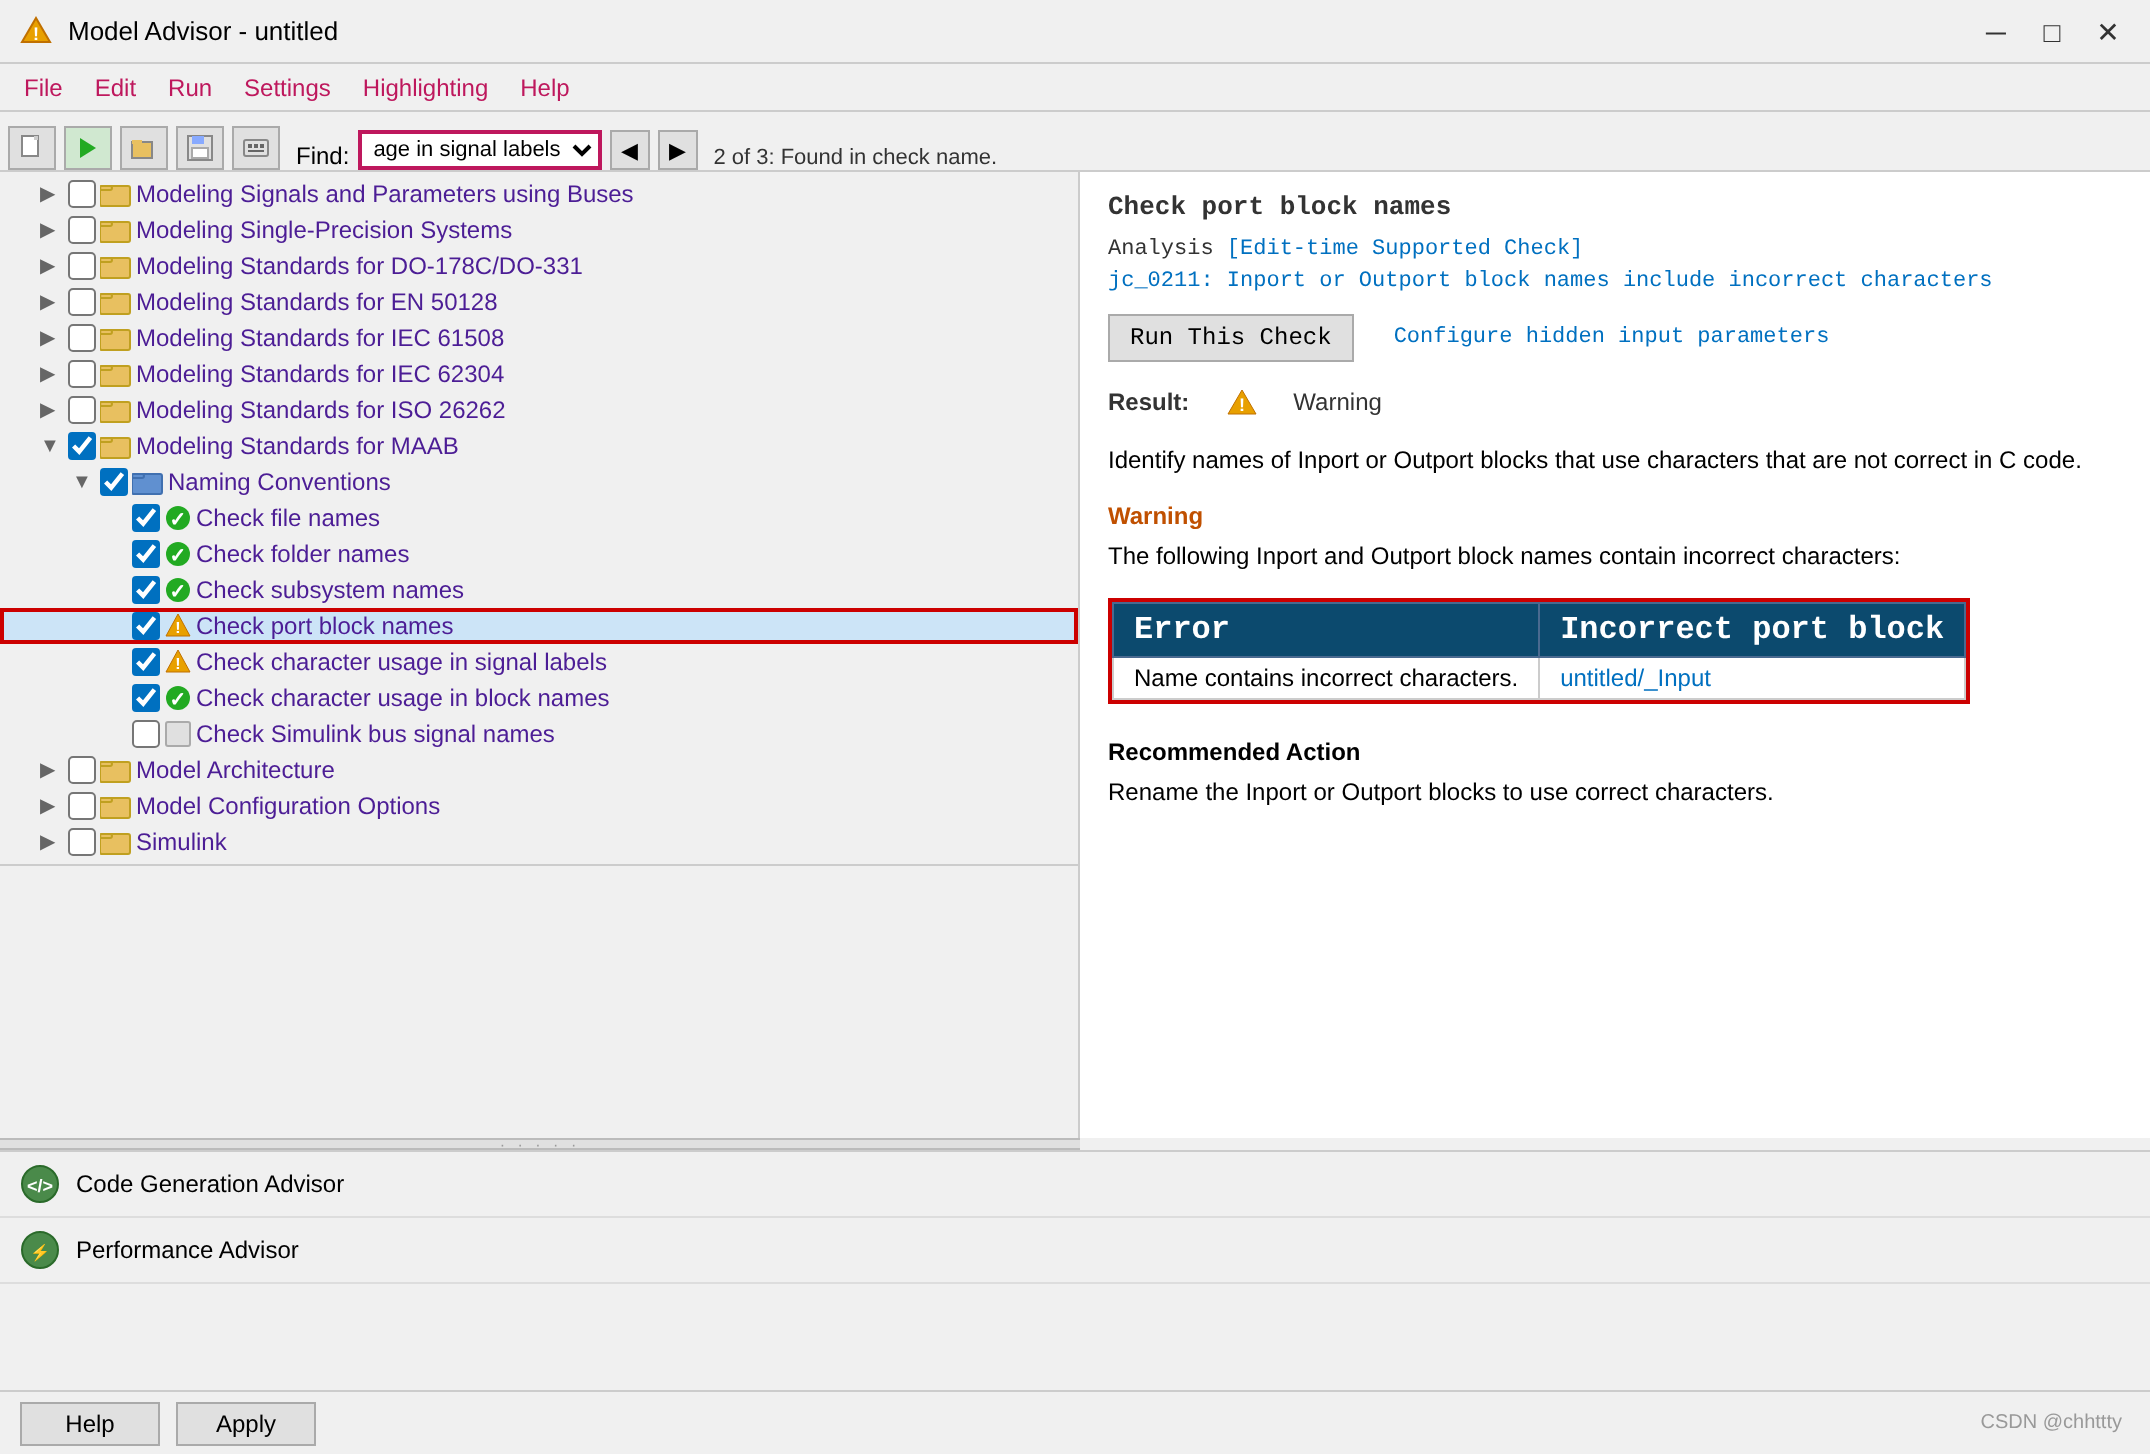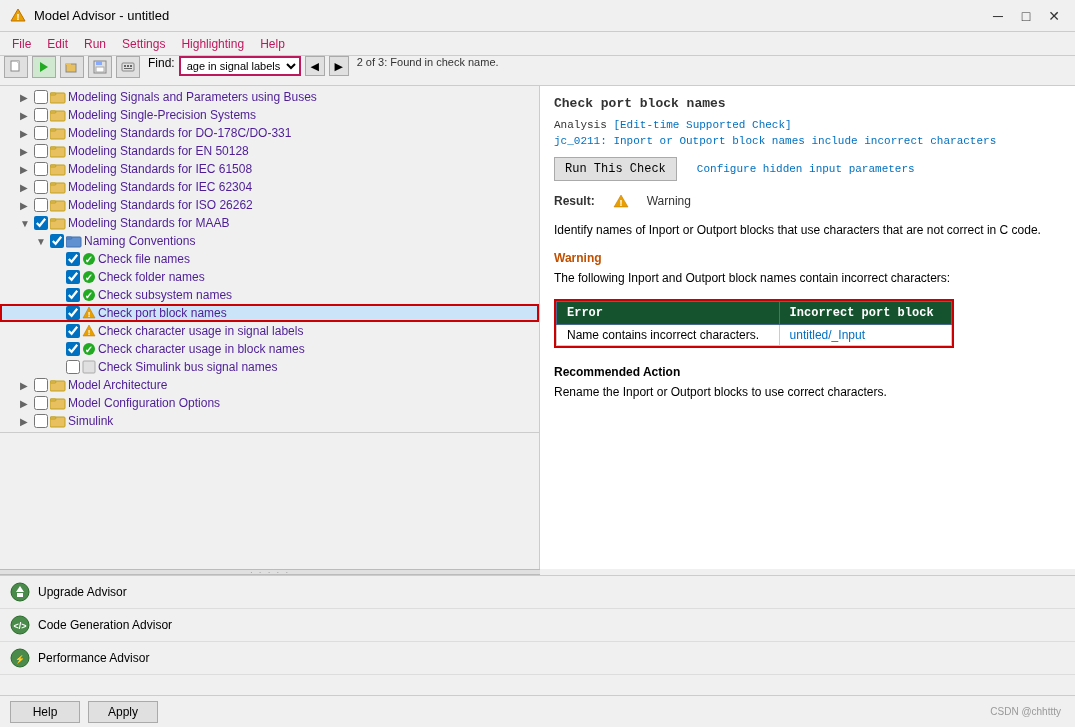--- a/index.html
+++ b/index.html
@@ -37,21 +37,21 @@
       cursor: pointer;
       font-size: 12px;
       color: #be185d;
     }
 
     
     .toolbar {
       background: #f0f0f0;
       height: 30px;
       display: flex;
-      align-items: flex-start;
+      align-items: flex-end;
       padding: 0 4px;
       border-bottom: 1px solid #ccc;
       gap: 4px;
     }
     .toolbar-btn {
       width: 24px; height: 22px;
       background: #e0e0e0; border: 1px solid #aaa;
       cursor: pointer; display: flex; align-items: center; justify-content: center;
       font-size: 12px;
     }
@@ -155,24 +155,24 @@
       border: 2px solid #cc0000;
       margin-bottom: 14px;
       display: inline-block;
       min-width: 400px;
     }
     .error-table {
       border-collapse: collapse;
       width: 100%;
     }
     .error-table th {
-      background: #14532d;
+      background: #0c4a6e;
       color: white;
       font-family: 'Courier New', monospace;
-      font-size: 12px;
+      font-size: 16px;
       font-weight: bold;
       padding: 4px 10px;
       border: 1px solid #4a6a90;
       text-align: left;
     }
     .error-table td {
       background: white;
       font-size: 12px;
       padding: 3px 10px;
       border: 1px solid #ccc;
@@ -599,28 +599,20 @@
   </div>
 
   <div class="resize-handle">
     <span>· · · · ·</span>
   </div>
 
   <div class="bottom-panel">
     <div class="advisor-item">
       <svg width="20" height="20" viewBox="0 0 20 20" style="margin-right:8px;">
         <circle cx="10" cy="10" r="9" fill="#4a8a4a" stroke="#2a6a2a"></circle>
-        <polygon points="10,4 14,10 6,10" fill="white"></polygon>
-        <rect x="7" y="11" width="6" height="4" fill="white"></rect>
-      </svg>
-      <span>Upgrade Advisor</span>
-    </div>
-    <div class="advisor-item">
-      <svg width="20" height="20" viewBox="0 0 20 20" style="margin-right:8px;">
-        <circle cx="10" cy="10" r="9" fill="#4a8a4a" stroke="#2a6a2a"></circle>
         <text x="10" y="14" text-anchor="middle" font-size="9" fill="white" font-weight="bold">&lt;/&gt;</text>
       </svg>
       <span>Code Generation Advisor</span>
     </div>
     <div class="advisor-item">
       <svg width="20" height="20" viewBox="0 0 20 20" style="margin-right:8px;">
         <circle cx="10" cy="10" r="9" fill="#4a8a4a" stroke="#2a6a2a"></circle>
         <text x="10" y="14" text-anchor="middle" font-size="8" fill="white" font-weight="bold">⚡</text>
       </svg>
       <span>Performance Advisor</span>

